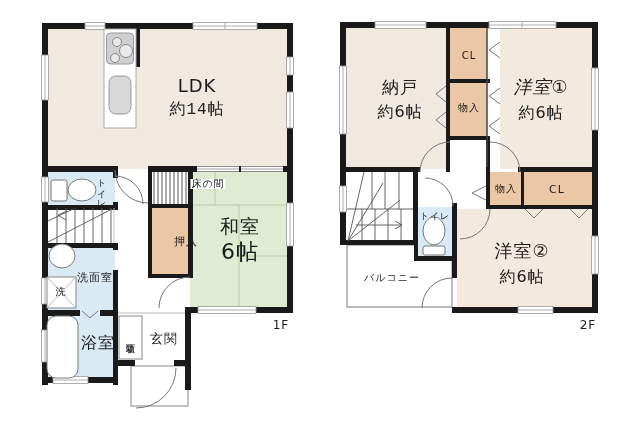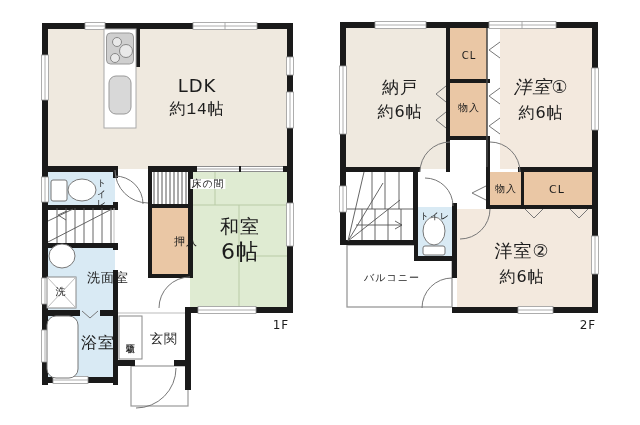--- a/index.html
+++ b/index.html
@@ -182,21 +182,21 @@
   </g>
 </svg>
 
 <div class="lbl" style="left:197px;top:86px;font-size:18px;text-align:center;">LDK</div>
 <div class="lbl" style="left:197px;top:110px;font-size:16px;font-family:Liberation Mono, monospace;">約14帖</div>
 <div class="lbl" style="left:240px;top:226px;font-size:19px;">和室</div>
 <div class="lbl" style="left:240px;top:252px;font-size:22px;">6帖</div>
 <div class="lbl halo" style="left:170px;top:184px;font-size:10px;margin-left:38px;">床の間</div>
 <div class="lbl" style="left:186px;top:241px;font-size:11px;">押入</div>
 <div class="lbl v" style="left:101px;top:188px;font-size:9px;">トイレ</div>
-<div class="lbl" style="left:108px;top:277px;font-size:13px;">洗面室</div>
+<div class="lbl" style="left:95px;top:277px;font-size:11px;">洗面室</div>
 <div class="lbl" style="left:61px;top:292px;font-size:10px;">洗</div>
 <div class="lbl" style="left:98px;top:343px;font-size:16px;">浴室</div>
 <div class="lbl v" style="left:130px;top:337px;font-size:9px;">下駄箱</div>
 <div class="lbl" style="left:164px;top:338px;font-size:13px;">玄関</div>
 <div class="lbl" style="left:281px;top:325px;font-size:12px;">1F</div>
 
 <div class="lbl" style="left:400px;top:87px;font-size:17px;">納戸</div>
 <div class="lbl" style="left:400px;top:112px;font-size:16px;">約6帖</div>
 <div class="lbl" style="left:469px;top:56px;font-size:10px;">CL</div>
 <div class="lbl" style="left:469px;top:108px;font-size:10px;">物入</div>

